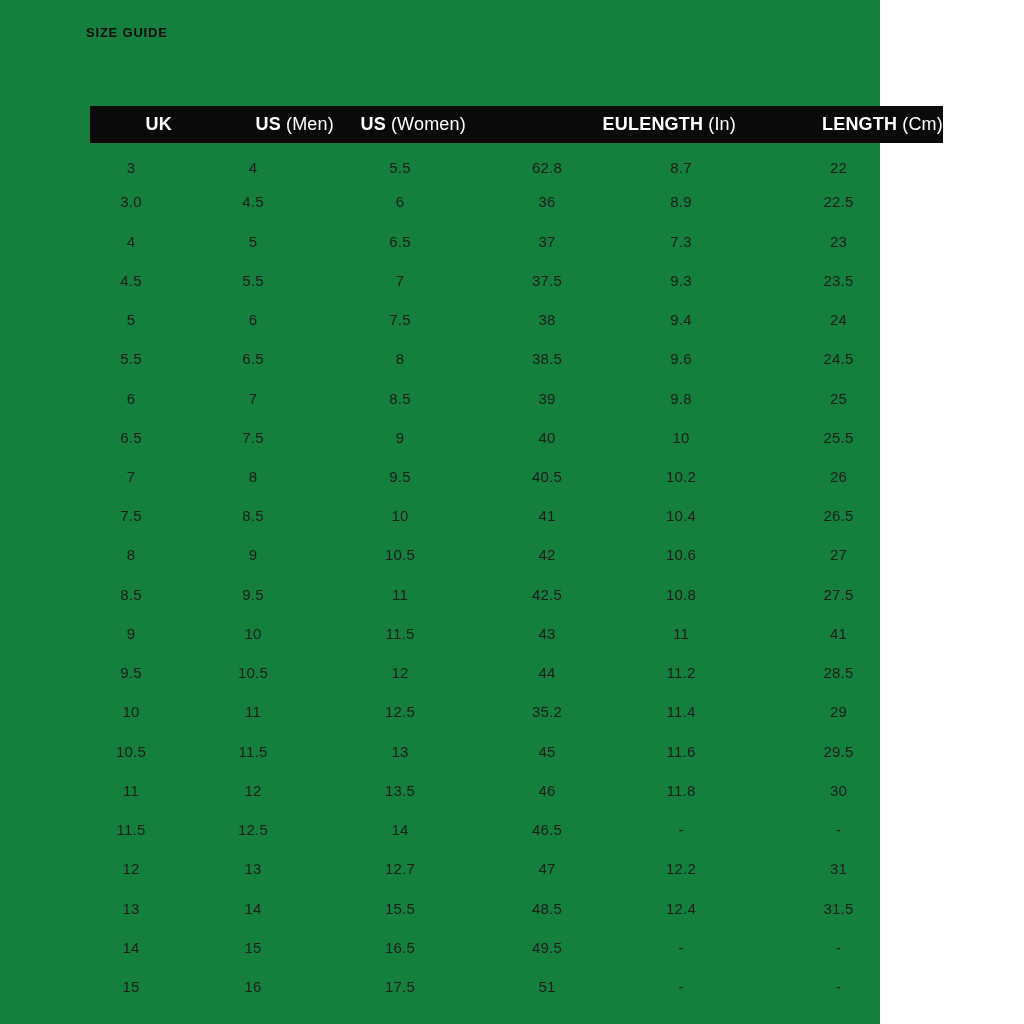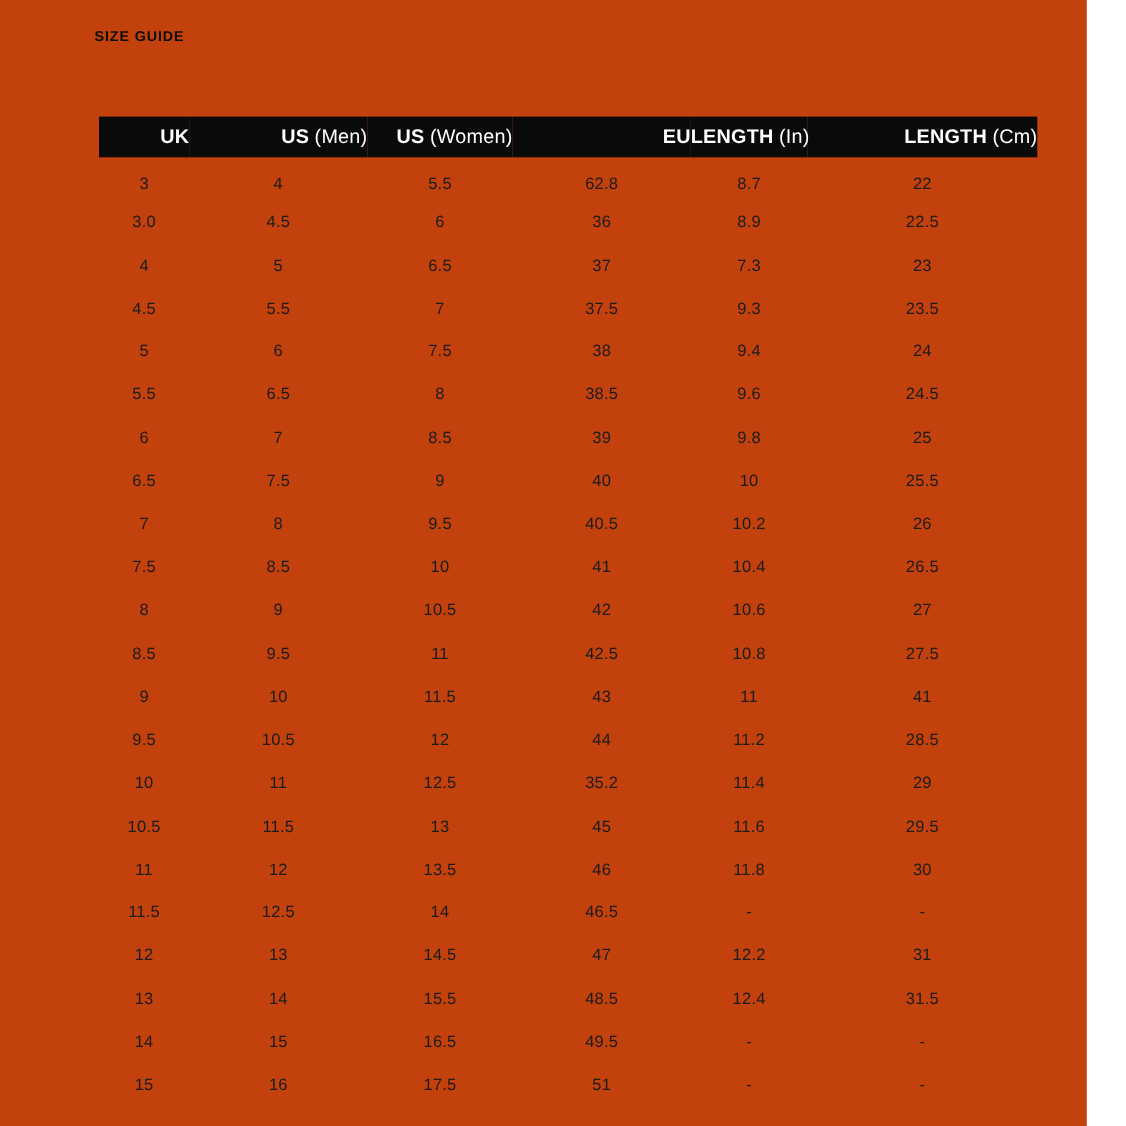--- a/index.html
+++ b/index.html
@@ -7,22 +7,22 @@
   body {
     background: #ffffff;
     font-family: "Liberation Sans", "DejaVu Sans", sans-serif;
     color: #111111;
     position: relative;
     overflow: hidden;
   }
   .canvas {
     position: absolute;
     left: 0; top: 0;
-    width: 988px; height: 1024px;
-    background: #c2410c;
+    width: 880px; height: 1024px;
+    background: #15803d;
   }
   .eyebrow {
     position: absolute;
     left: 86px; top: 25px;
     font-size: 13px;
     font-weight: 700;
     letter-spacing: 0.8px;
     color: #0d0d0d;
   }
   .page-title {
@@ -252,21 +252,21 @@
           <td>11.5</td>
           <td>12.5</td>
           <td>14</td>
           <td>46.5</td>
           <td>-</td>
           <td>-</td>
         </tr>
         <tr>
           <td>12</td>
           <td>13</td>
-          <td>14.5</td>
+          <td>12.7</td>
           <td>47</td>
           <td>12.2</td>
           <td>31</td>
         </tr>
         <tr>
           <td>13</td>
           <td>14</td>
           <td>15.5</td>
           <td>48.5</td>
           <td>12.4</td>

